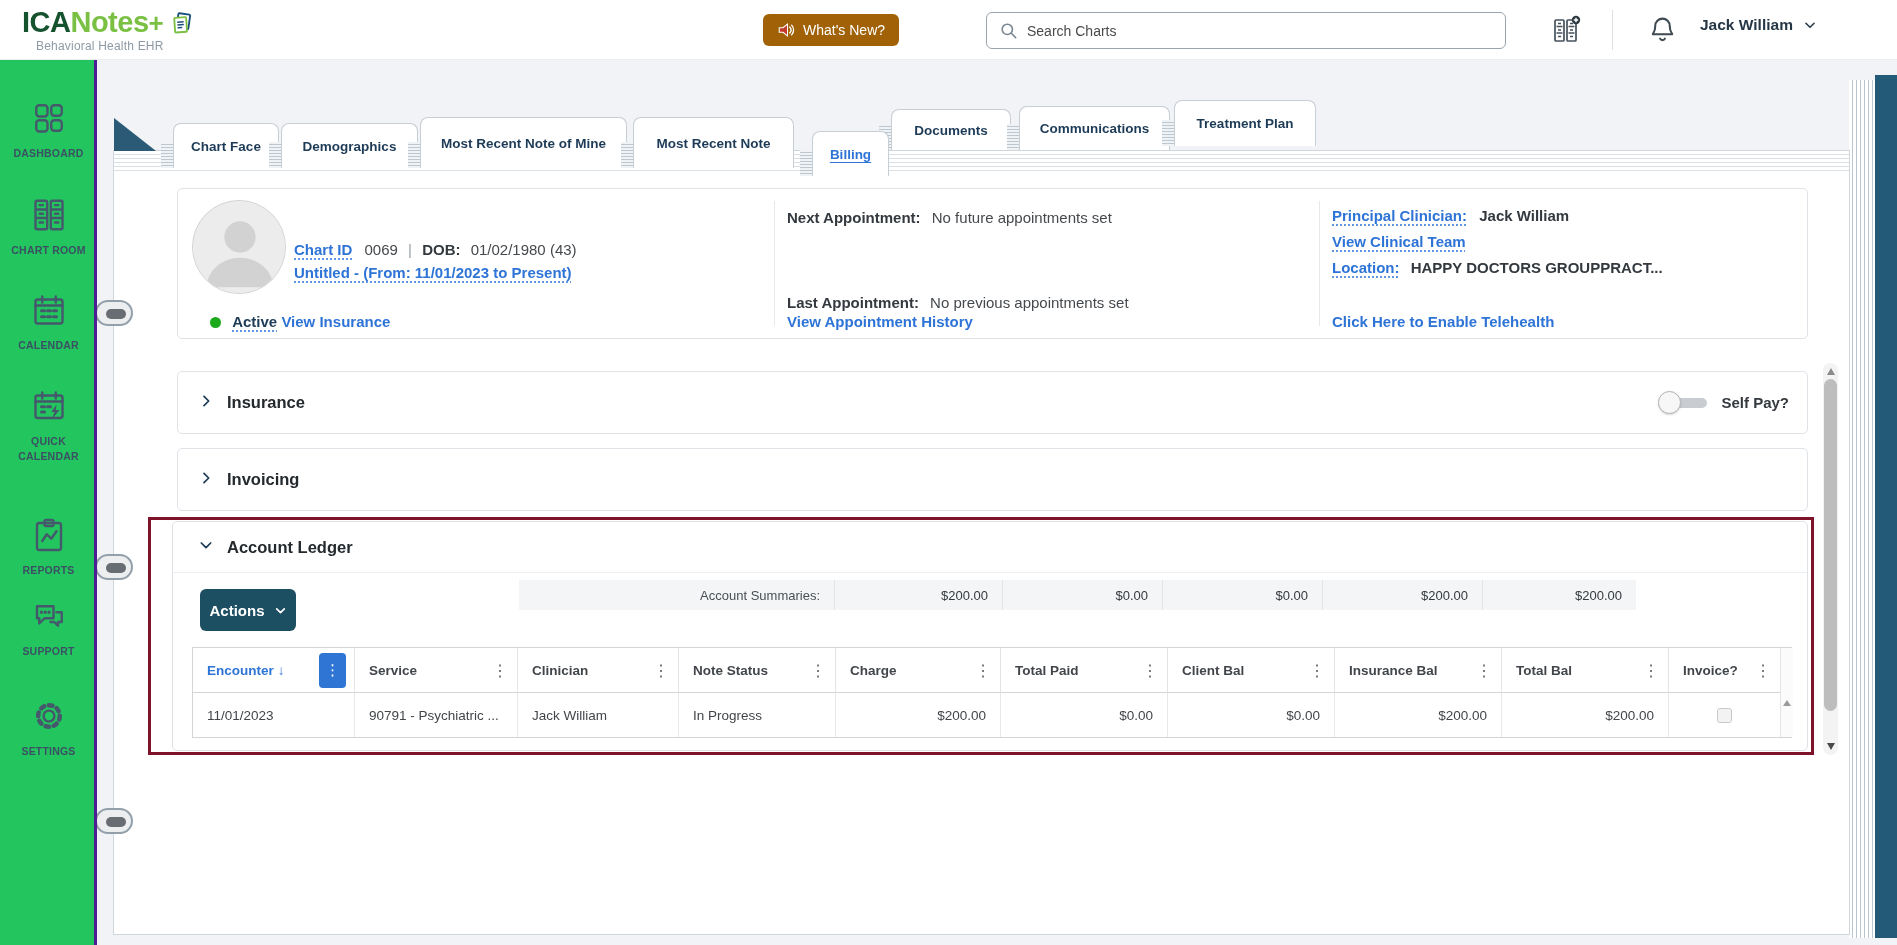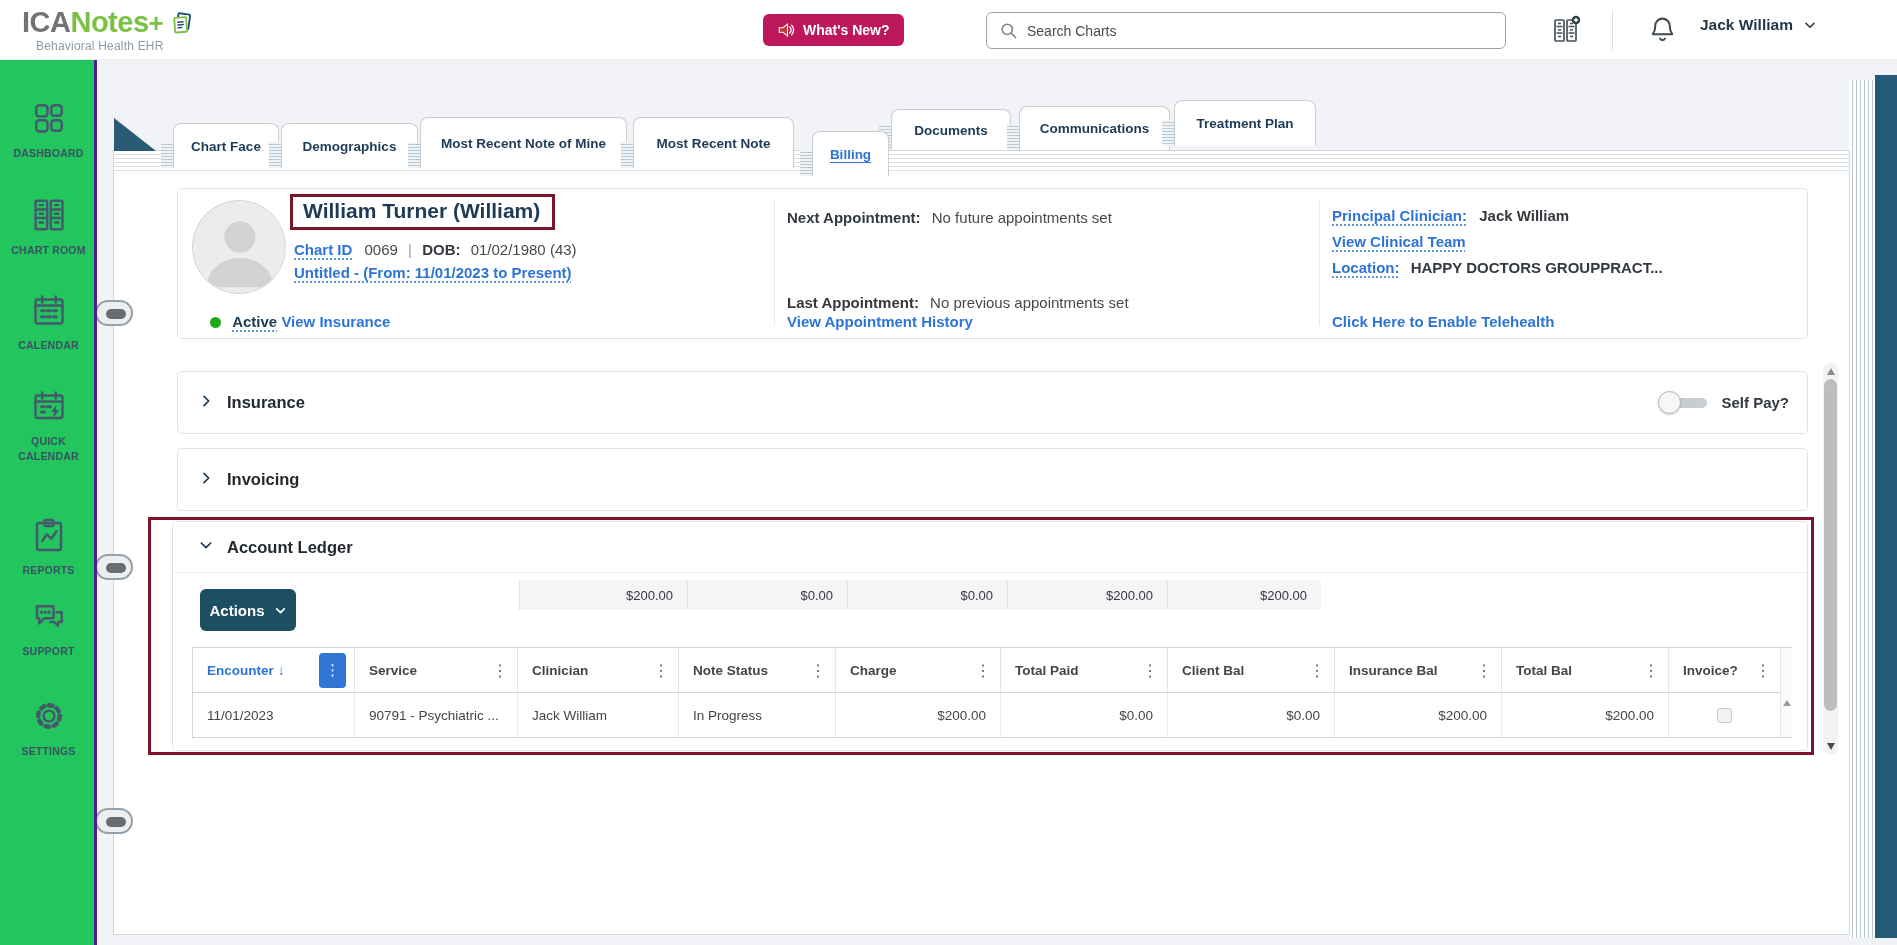--- a/index.html
+++ b/index.html
@@ -4,25 +4,25 @@
 <style>
   * { margin:0; padding:0; box-sizing:border-box; }
   html,body { width:1897px; height:945px; overflow:hidden; background:#f1f3f6;
     font-family:"Liberation Sans", sans-serif; }
 
   
   .topbar { position:absolute; left:0; top:0; width:1897px; height:60px; background:#fff;
     border-bottom:1px solid #e9edf0; z-index:20; }
   .logo { position:absolute; left:22px; top:7px; width:180px; cursor:pointer; }
   .logo-line { font-size:29px; font-weight:800; letter-spacing:-0.5px; line-height:30px; }
-  .logo-ica { color:#737373; } .logo-notes { color:#7ac143; }
+  .logo-ica { color:#14532d; } .logo-notes { color:#7ac143; }
   .logo-plus { color:#7ac143; font-weight:800; font-size:26px; }
   .logo-tag { font-size:12px; color:#8d9aa5; margin-top:1px; margin-left:14px; letter-spacing:.2px; }
   .whatsnew { position:absolute; left:763px; top:14px; height:32px; padding:0 14px;
-    background:#be185d; border:none; border-radius:6px; color:#fff; font-weight:700;
+    background:#a16207; border:none; border-radius:6px; color:#fff; font-weight:400;
     font-size:14px; display:flex; align-items:center; gap:8px; cursor:pointer;
     font-family:"Liberation Sans",sans-serif; }
   .searchbox { position:absolute; left:986px; top:12px; width:520px; height:37px;
     border:1px solid #9aa4ad; border-radius:6px; background:#fff; display:flex;
     align-items:center; padding:0 12px; gap:9px; }
   .searchbox input { border:none; outline:none; flex:1; font-size:14px; color:#333;
     font-family:"Liberation Sans",sans-serif; background:transparent; }
   .searchbox input::placeholder { color:#4a4a4a; opacity:1; }
   .top-divider { position:absolute; left:1612px; top:10px; width:1px; height:40px; background:#dce1e5; }
   .icon-btn { position:absolute; cursor:pointer; background:none; border:none; }
@@ -327,23 +327,20 @@
     <div class="pc-div" style="left:1141px;"></div>
 
     <div class="avatar">
       <svg width="94" height="94" viewBox="0 0 24 24">
         <circle cx="12" cy="12" r="12" fill="#ececec"></circle>
         <circle cx="12" cy="9.2" r="4" fill="#d2d2d2"></circle>
         <path d="M3.5 22a8.5 7.5 0 0 1 17 0z" fill="#d2d2d2"></path>
       </svg>
     </div>
 
-    <div class="name-box">
-      <span class="pname">William Turner (William)</span>
-    </div>
 
     <div class="prow" style="left:116px;top:52px;">
       <span class="dlink">Chart ID</span>
       <span class="ptext" style="margin-left:8px;">0069</span>
       <span class="ptext" style="margin:0 6px;color:#9aa0a6;">|</span>
       <span class="plabel">DOB:</span>
       <span class="ptext" style="margin-left:6px;">01/02/1980 (43)</span>
     </div>
 
     <div class="prow" style="left:116px;top:75px;font-weight:600;">
@@ -413,20 +410,21 @@
   <div class="card ledger-card">
     <div class="ledger-head">
       <span class="chev">
         <svg width="16" height="16" viewBox="0 0 24 24">
             <polyline points="5,9 12,16 19,9"></polyline>
           </svg></span>
       <span class="sec-title">Account Ledger</span>
     </div>
 
     <div class="summaries">
+      <div class="sum-cell sum-label" style="width:315px;">Account Summaries:</div>
       <div class="sum-cell" style="width:168px;">$200.00</div>
       <div class="sum-cell" style="width:160px;">$0.00</div>
       <div class="sum-cell" style="width:160px;">$0.00</div>
       <div class="sum-cell" style="width:160px;">$200.00</div>
       <div class="sum-cell" style="width:154px;">$200.00</div>
     </div>
 
     <button class="actions-btn">
       <span>Actions</span>
       <svg width="13" height="13" viewBox="0 0 24 24" fill="none" stroke="#ffffff" stroke-width="3" stroke-linecap="round" stroke-linejoin="round">

